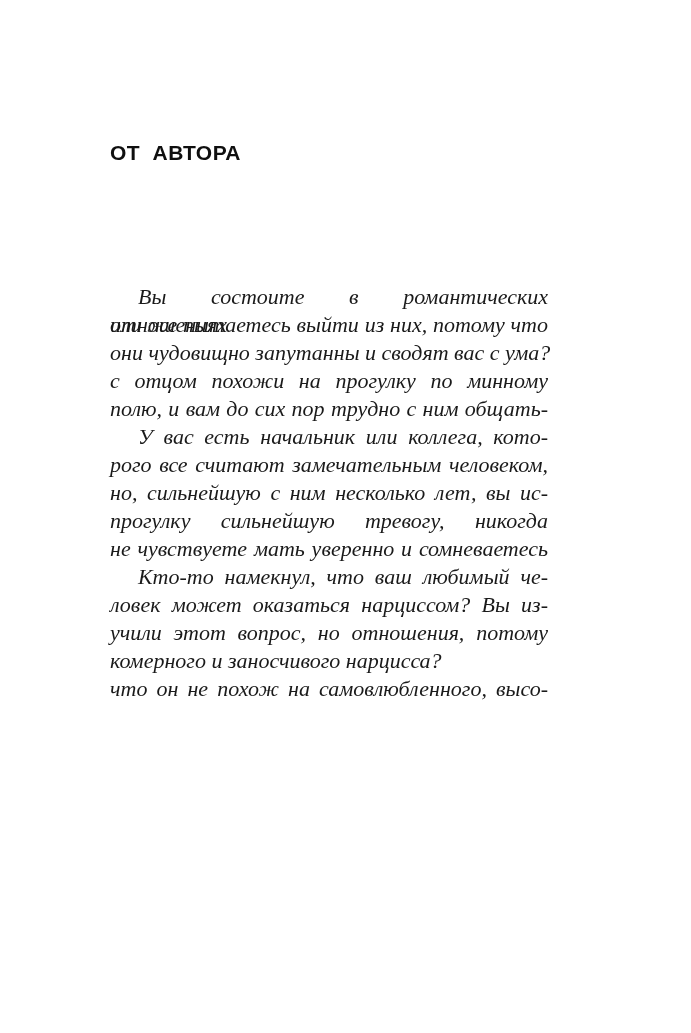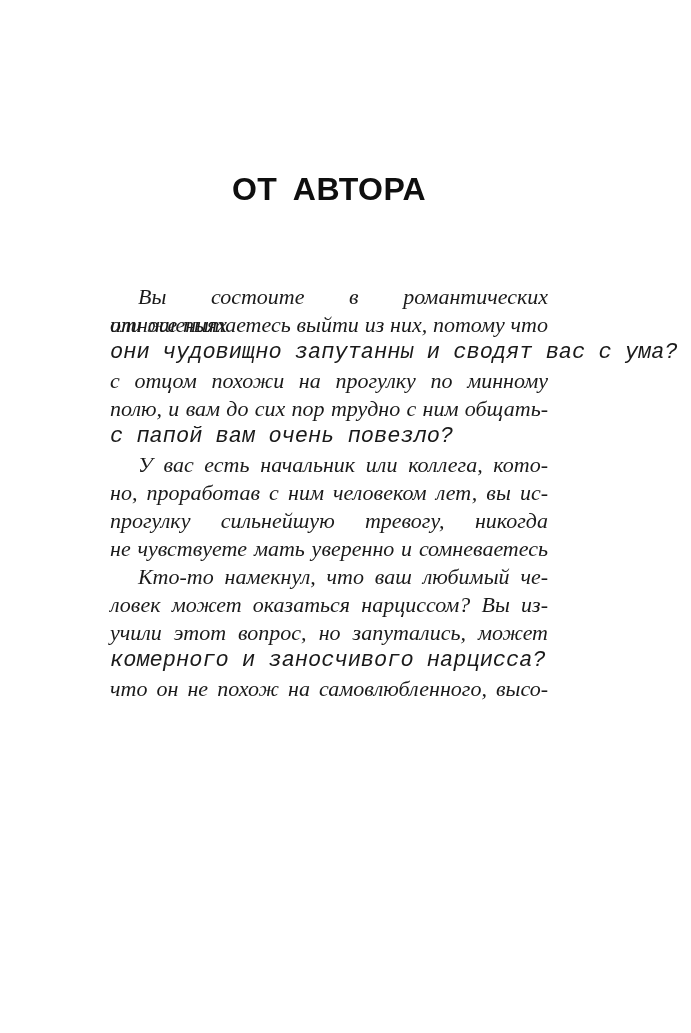--- a/index.html
+++ b/index.html
@@ -14,30 +14,29 @@
     height: 1033px;
     background: #ffffff;
     overflow: hidden;
     color: #161616;
   }
   .chapter-title {
     position: absolute;
     top: 139px;
     left: 110px;
     width: 438px;
-    text-align: center;
+    text-align: left;
     font-family: "Liberation Sans", sans-serif;
     font-weight: 700;
-    font-size: 32px;
+    font-size: 21px;
     line-height: 27px;
     letter-spacing: 0.5px;
     word-spacing: 6px;
     color: #0f0f0f;
     white-space: nowrap;
-    margin-top: 37px;
   }
   .body-text {
     position: absolute;
     top: 283px;
     left: 110px;
     width: 438px;
     font-family: "Liberation Serif", serif;
     font-style: italic;
     font-size: 22px;
     line-height: 28px;
@@ -53,21 +52,20 @@
     height: 28px;
     overflow: visible;
     white-space: nowrap;
   }
   .line.justified {
     white-space: normal;
   }
   .line.last {
     text-align: left;
     text-align-last: left;
-    font-family: Liberation Mono, monospace;
   }
   .line.indent {
     text-indent: 28px;
   }
 </style>
 </head>
 <body>
 
 <div class="page">
 
@@ -78,32 +76,32 @@
     <div class="paragraph">
       <div class="line justified indent">Вы состоите в романтических отношениях</div>
       <div class="line justified">или же пытаетесь выйти из них, потому что</div>
       <div class="line last">они чудовищно запутанны и сводят вас с ума?</div>
     </div>
 
 
     <div class="paragraph">
       <div class="line justified">с отцом похожи на прогулку по минному</div>
       <div class="line justified">полю, и вам до сих пор трудно с ним общать-</div>
-      <div class="line last">с папой вам очень повезло?</div>
     </div>
 
     <div class="paragraph">
       <div class="line justified indent">У вас есть начальник или коллега, кото-</div>
-      <div class="line justified">но, проработав с ним человеком лет, вы ис-</div>
+      <div class="line justified">рого все считают замечательным человеком,</div>
+      <div class="line justified">но, сильнейшую с ним несколько лет, вы ис-</div>
       <div class="line justified">прогулку сильнейшую тревогу, никогда</div>
       <div class="line justified">не чувствуете мать уверенно и сомневаетесь</div>
     </div>
 
     <div class="paragraph">
       <div class="line justified indent">Кто-то намекнул, что ваш любимый че-</div>
       <div class="line justified">ловек может оказаться нарциссом? Вы из-</div>
-      <div class="line justified">учили этот вопрос, но запутались, может</div>
+      <div class="line justified">учили этот вопрос, но отношения, потому</div>
       <div class="line last">комерного и заносчивого нарцисса?</div>
       <div class="line justified">что он не похож на самовлюбленного, высо-</div>
     </div>
 
   </div>
 </div>
 
 </body></html>

